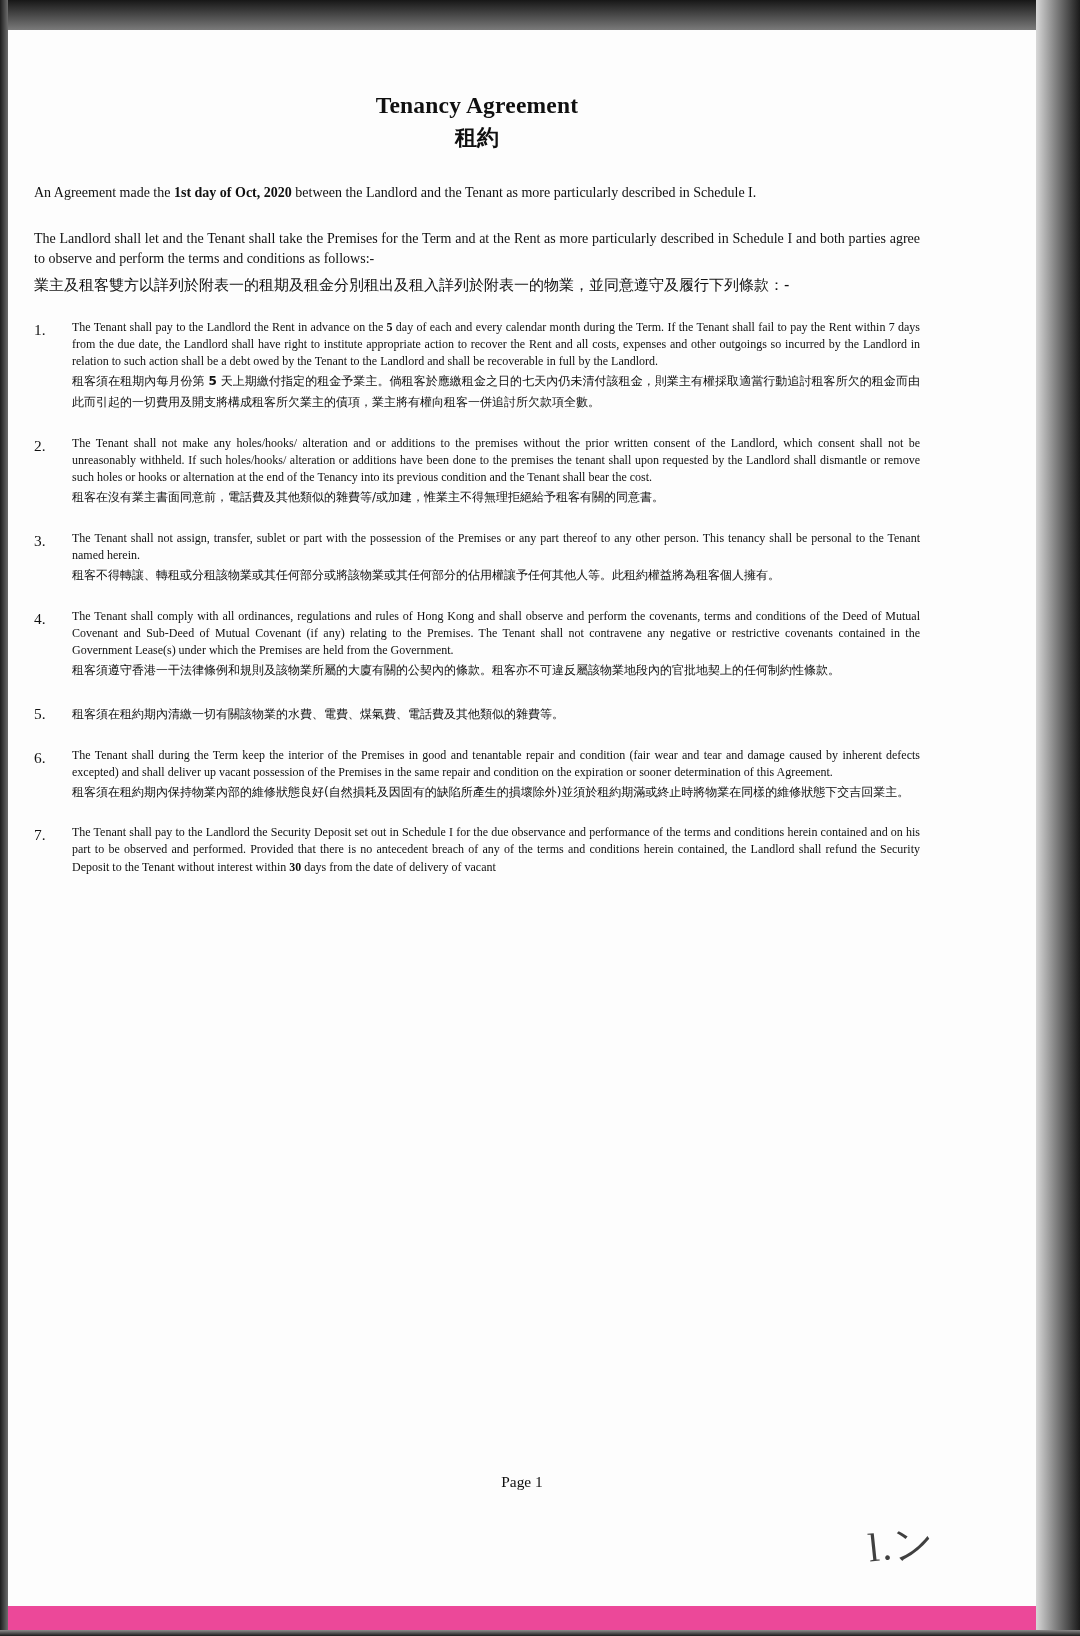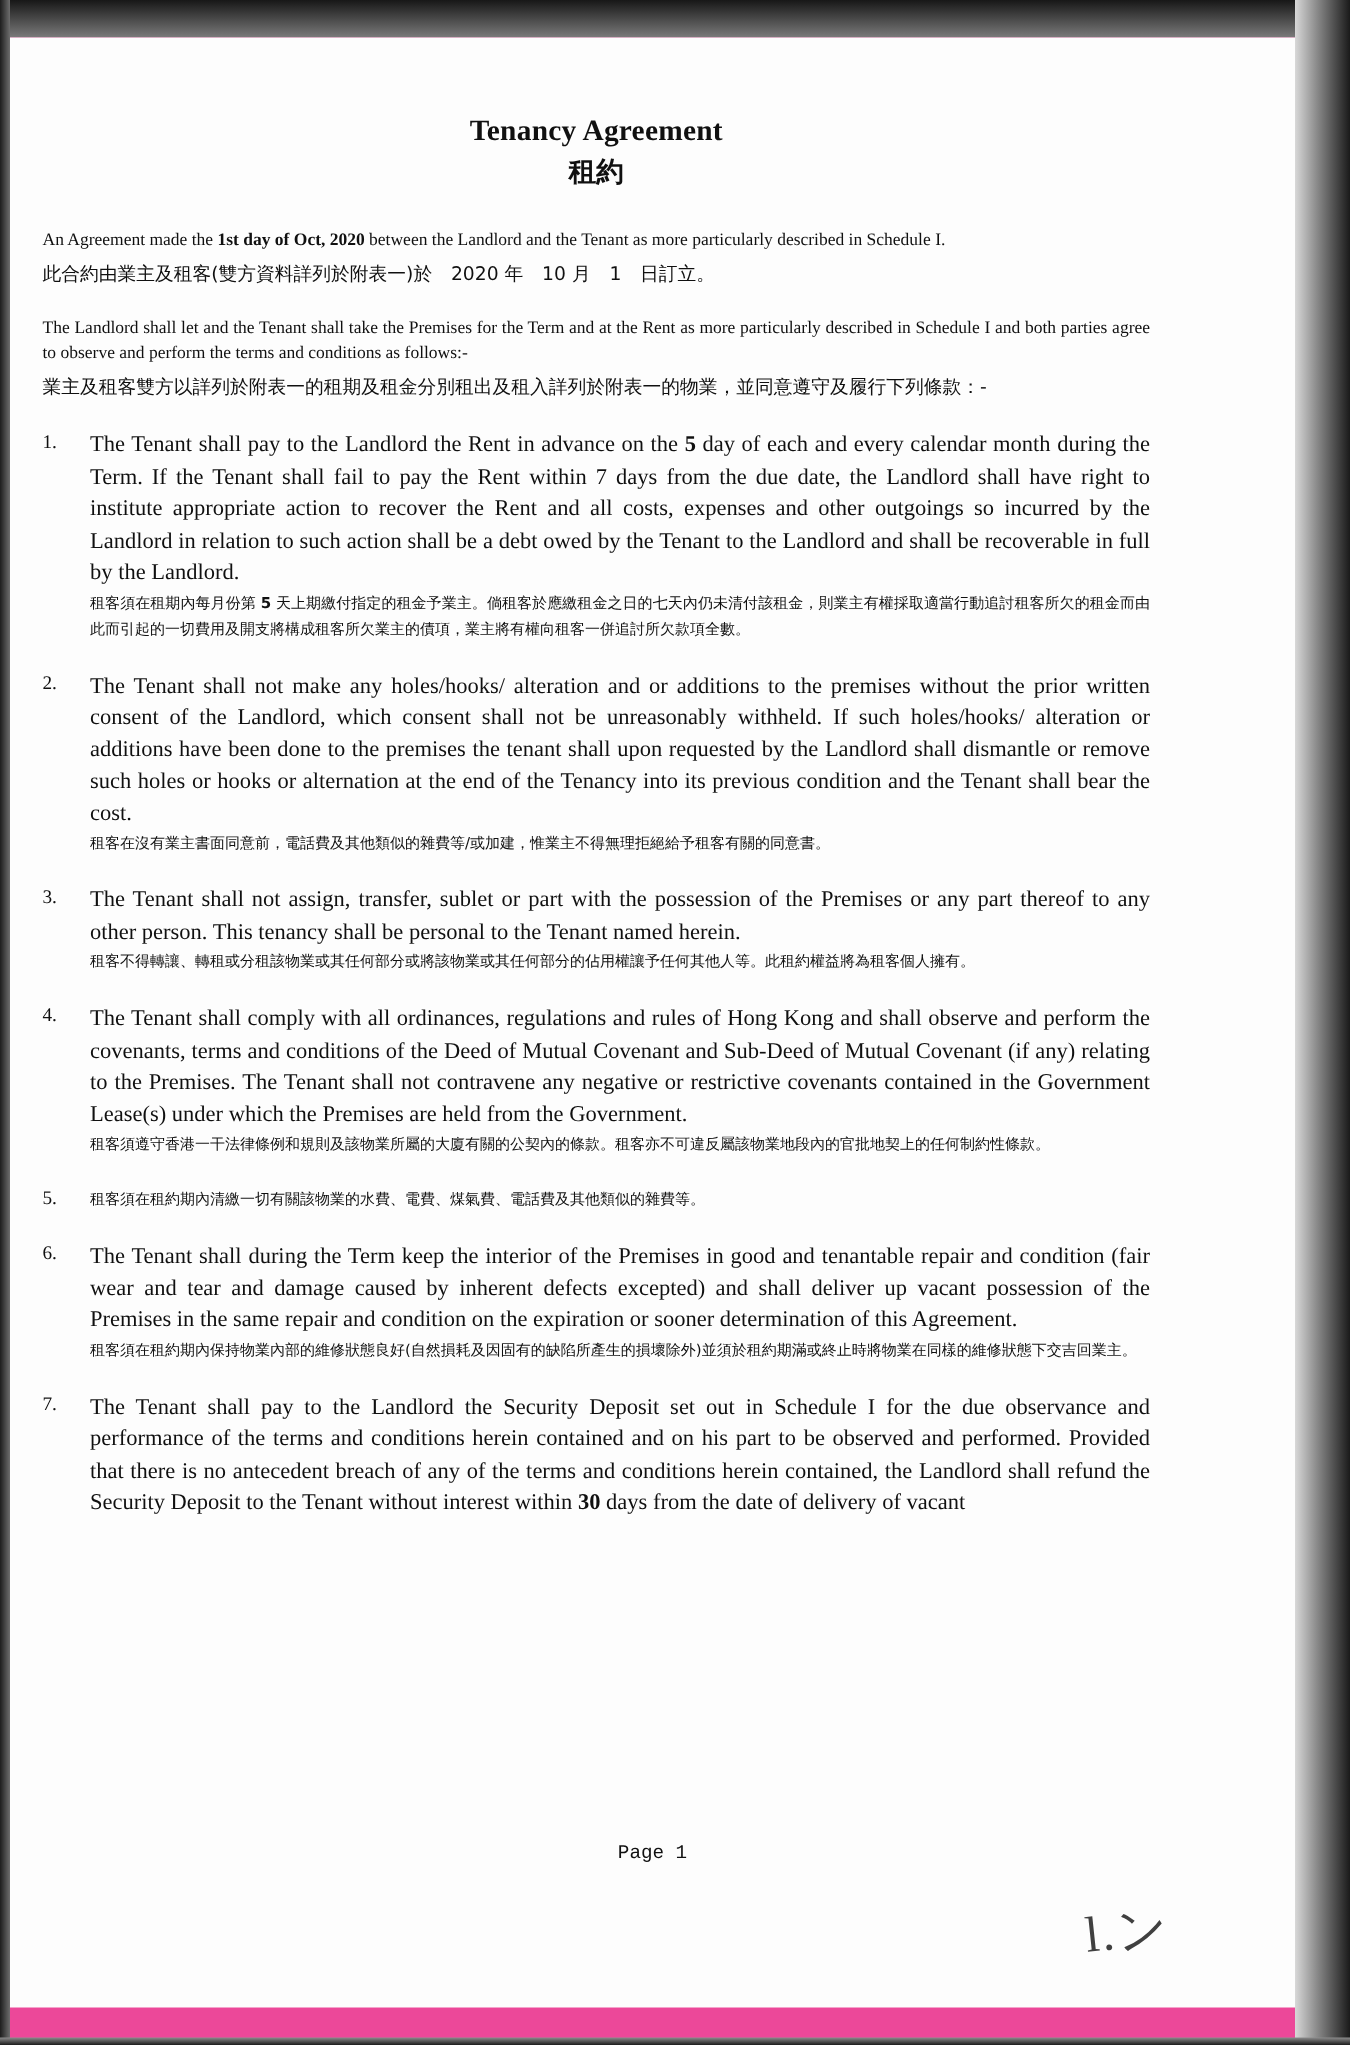--- a/index.html
+++ b/index.html
@@ -69,40 +69,40 @@
   .clause-num {
     width: 38px;
     flex: 0 0 38px;
     font-size: 15.4px;
     line-height: 1.42;
   }
   .clause-body {
     flex: 1 1 auto;
   }
   .clause-en {
-    font-size: 18px;
+    font-size: 12px;
     line-height: 1.42;
     text-align: justify;
     margin: 0;
   }
   .clause-cn {
     font-family: "DejaVu Sans", sans-serif;
     font-size: 12px;
     line-height: 1.74;
     text-align: justify;
     margin: 1px 0 0 0;
   }
   .bold { font-weight: bold; }
   .footer {
     position: absolute;
     left: 0;
     top: 1443px;
     width: 1028px;
     text-align: center;
-    font-family: Liberation Mono, monospace;
+    font-family: Liberation Serif, serif;
     font-size: 15.4px;
     color: #101010;
   }
   .signature {
     position: absolute;
     left: 860px;
     top: 1487px;
     font-family: "Liberation Serif", serif;
     font-size: 40px;
     color: #202020;
@@ -136,21 +136,20 @@
   <div class="edge-shadow-r"></div>
   <div class="edge-shadow-b"></div>
 
   <div class="paper">
     <div class="content">
 
       <div class="doc-title">Tenancy Agreement</div>
       <div class="doc-title-cn">租約</div>
 
       <p class="para"><span>An Agreement made the </span><span class="bold">1st day of Oct, 2020</span><span> between the Landlord and the Tenant as more particularly described in Schedule I.</span></p>
-      <p class="cn">此合約由業主及租客(雙方資料詳列於附表一)於　2020 年　10 月　1　日訂立。</p>
 
       <div class="block-gap"></div>
 
       <p class="para">The Landlord shall let and the Tenant shall take the Premises for the Term and at the Rent as more particularly described in Schedule I and both parties agree to observe and perform the terms and conditions as follows:-</p>
       <p class="cn">業主及租客雙方以詳列於附表一的租期及租金分別租出及租入詳列於附表一的物業，並同意遵守及履行下列條款：-</p>
 
       <div class="block-gap"></div>
 
       <div class="clause">
         <div class="clause-num">1.</div>

